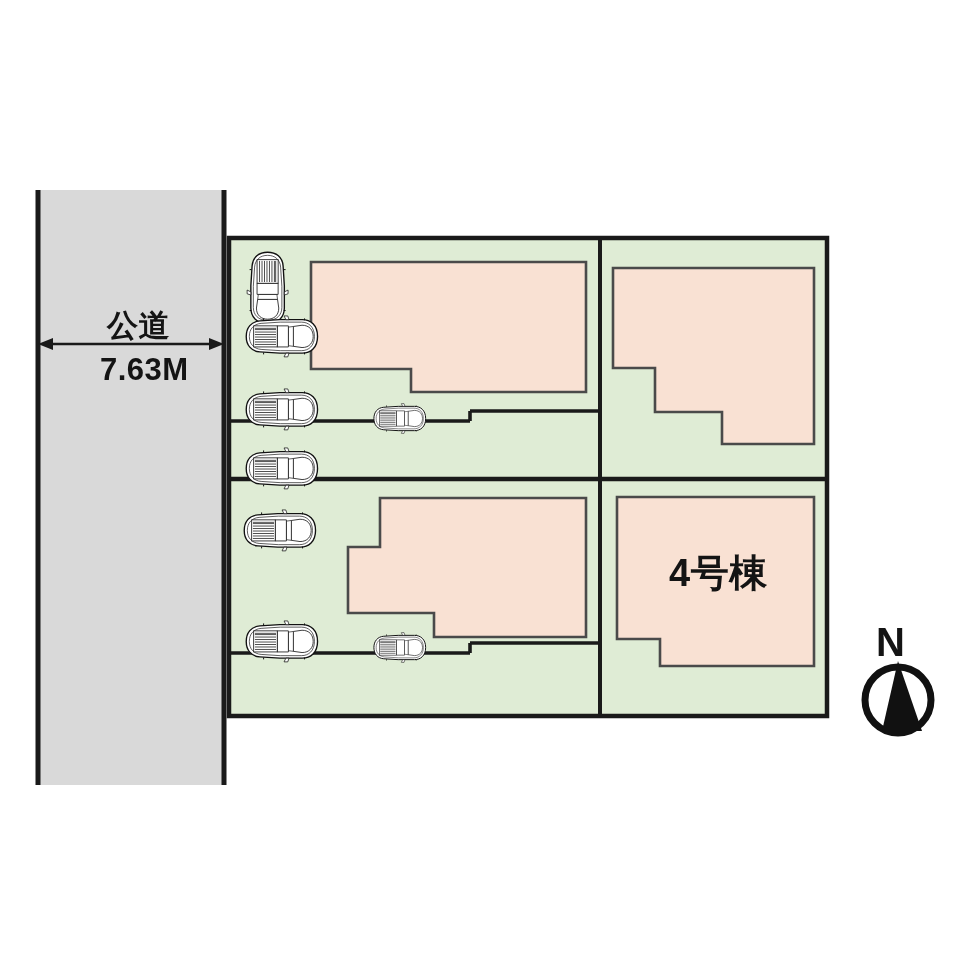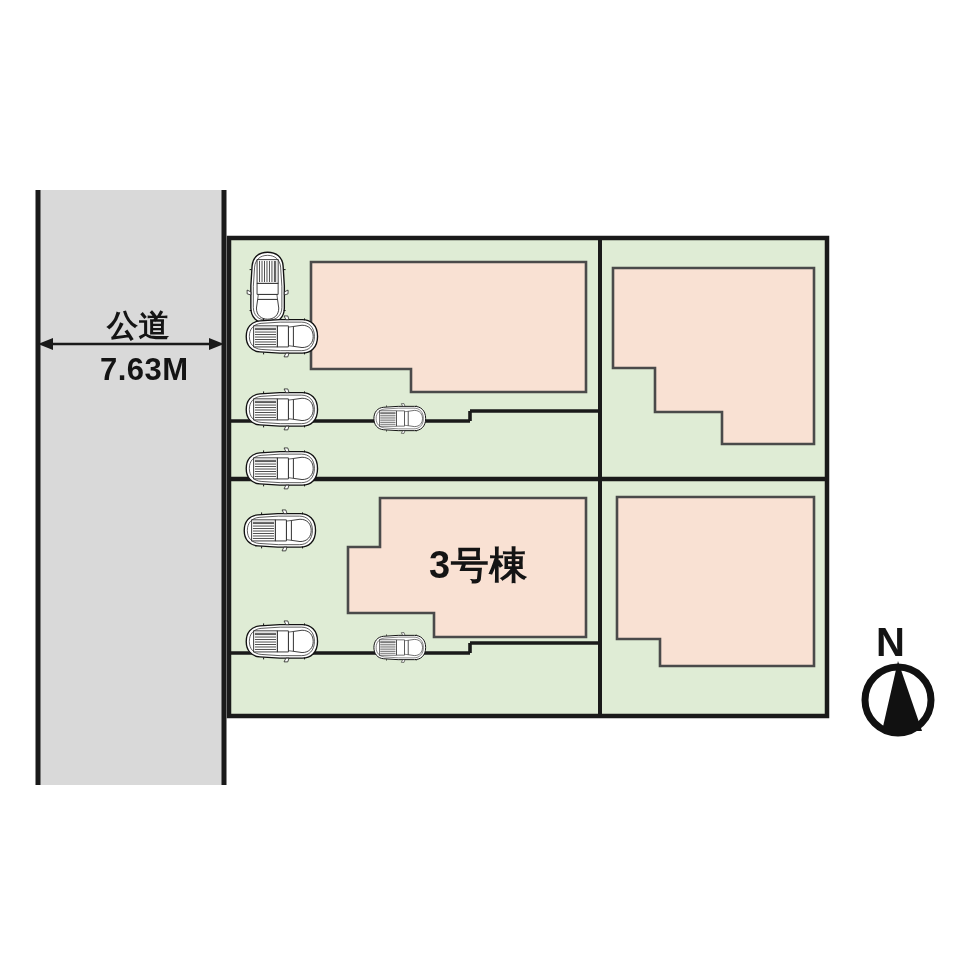--- a/index.html
+++ b/index.html
@@ -161,18 +161,18 @@
       <path d="M898 661 L922 731 L882 731 Z" fill="#111111"></path>
     </g>
   </svg>
 
   <div class="lbl road-label" style="left:107px;top:305px;">公道</div>
 
   <div class="lbl road-dim" style="left:100px;top:352px;">7.63M</div>
 
 
 
-  <div class="lbl bldg-label" style="left:429px;top:540px;">3号棟</div>
 
+  <div class="lbl bldg-label" style="left:669px;top:548px;">4号棟</div>
 
   <div class="lbl north-label" style="left:876px;top:620px;">N</div>
 
 </div>
 
 </body></html>

